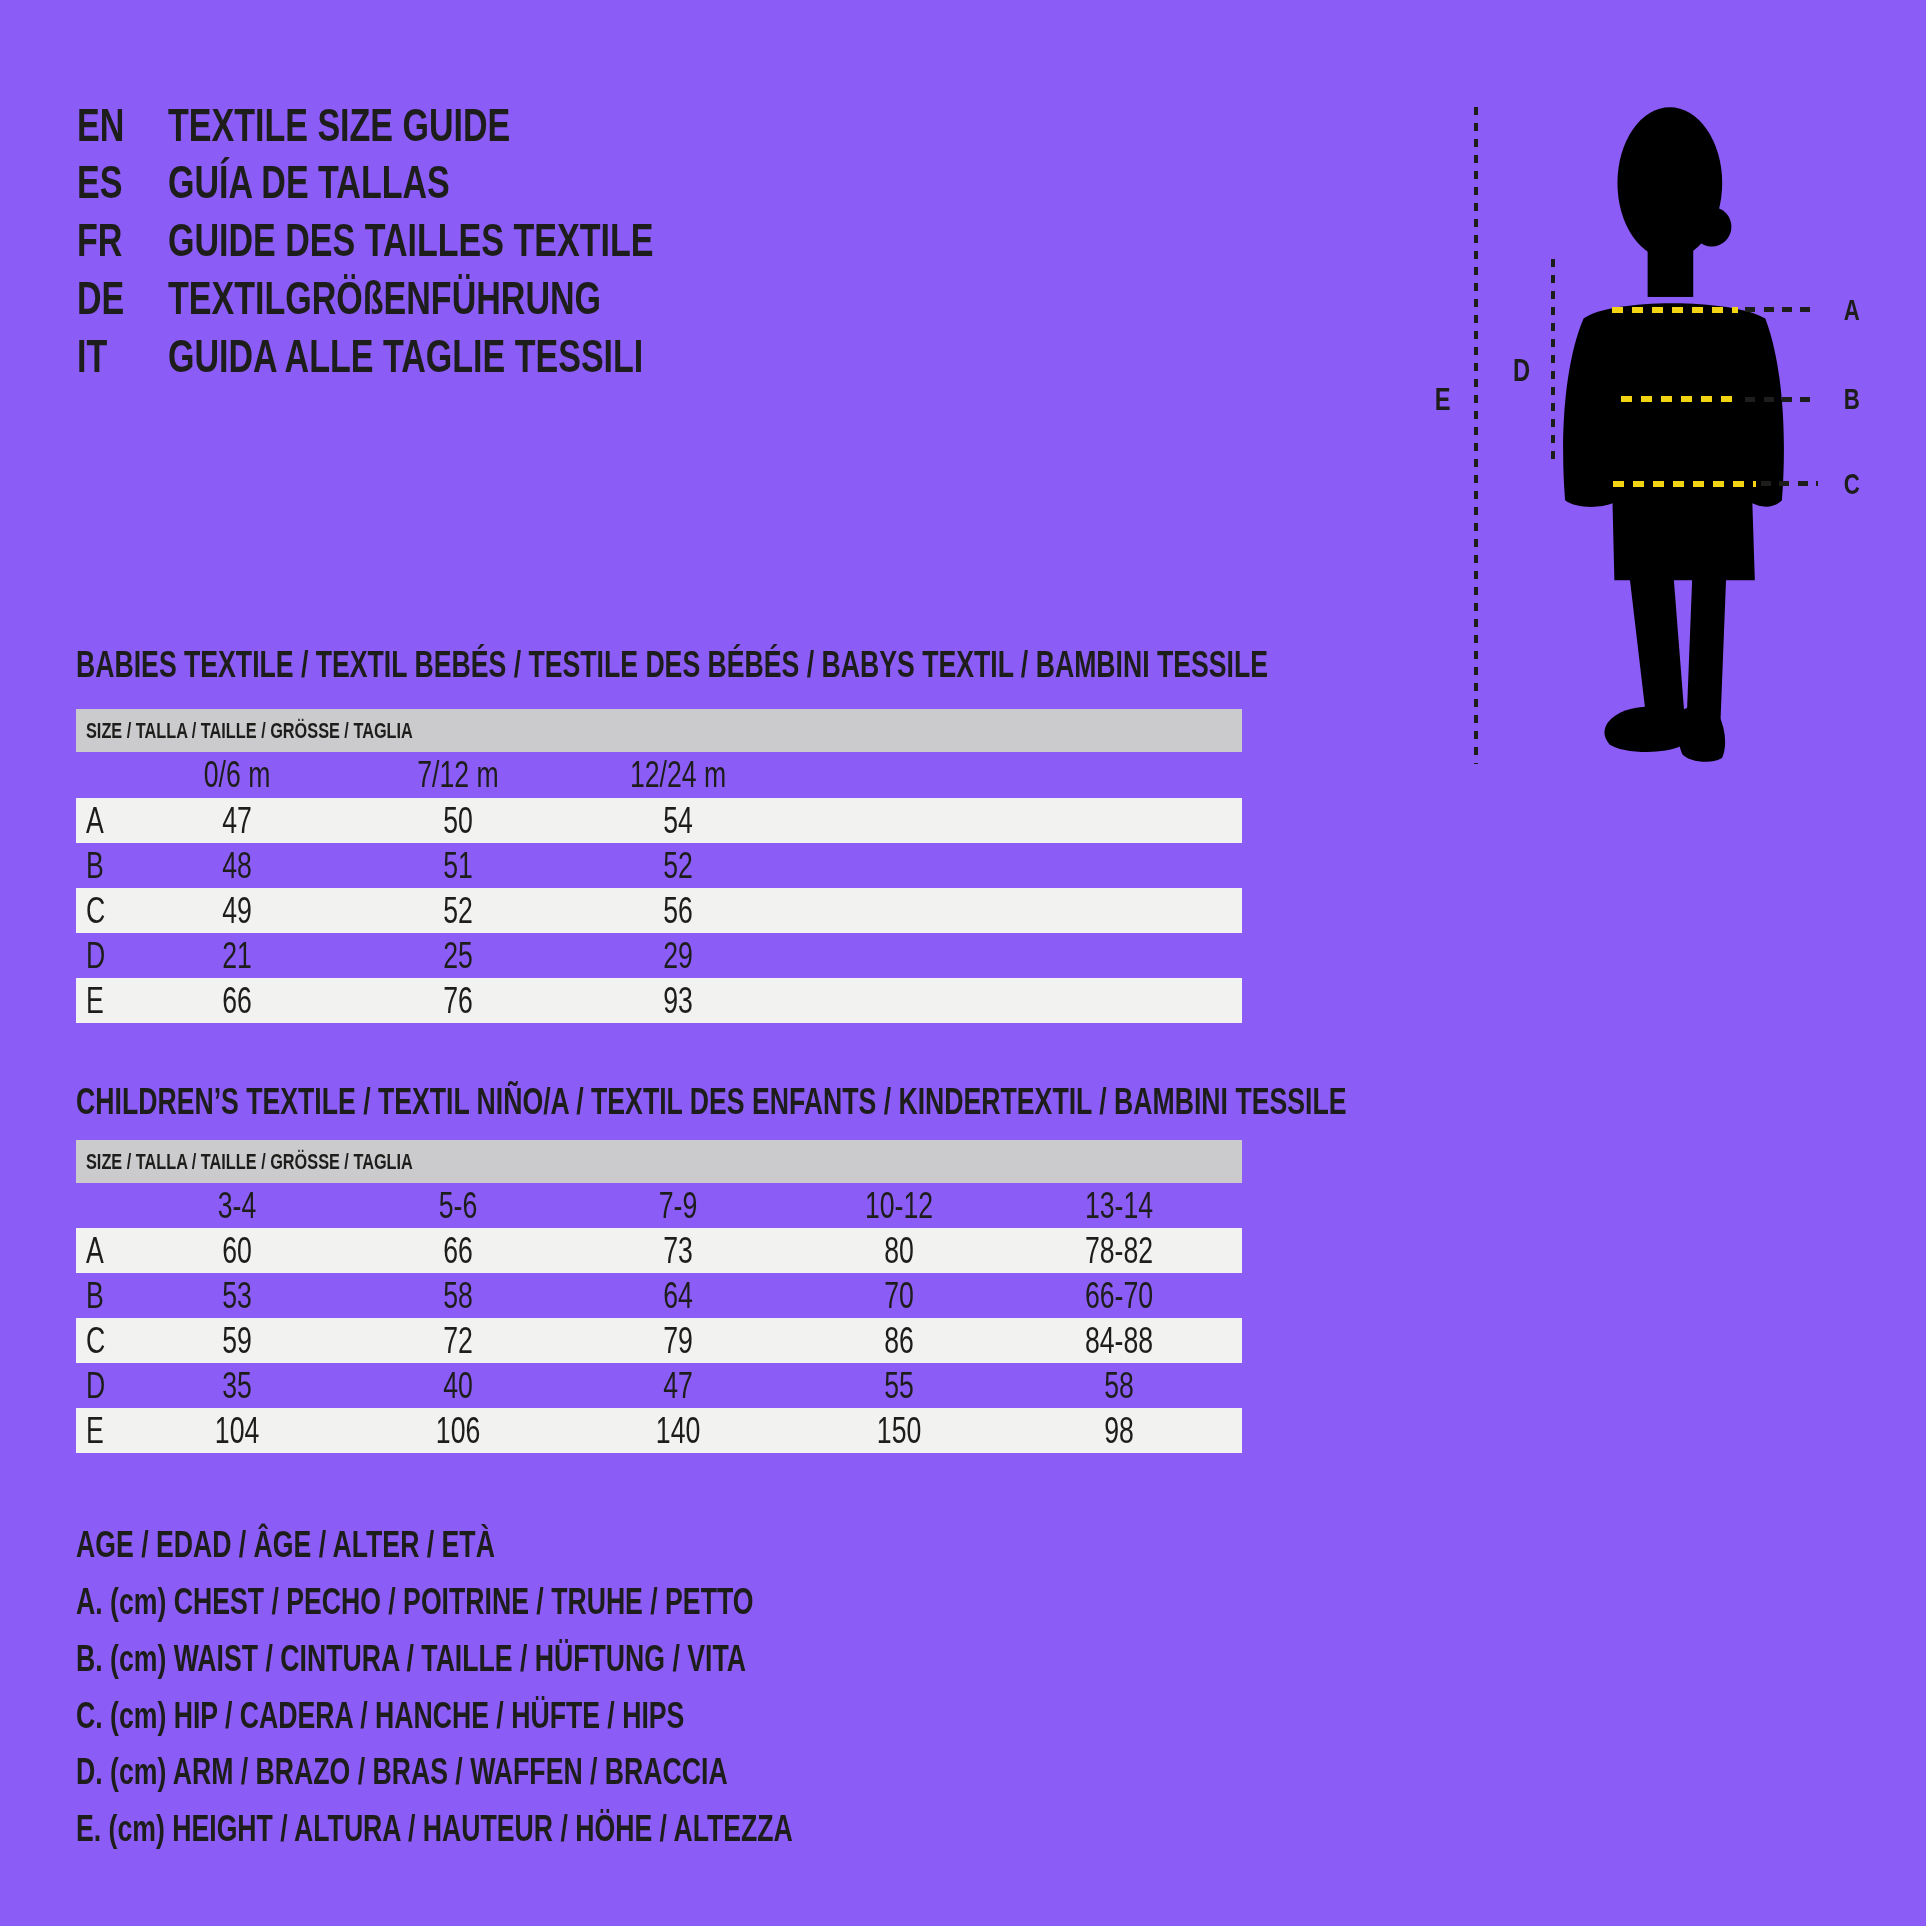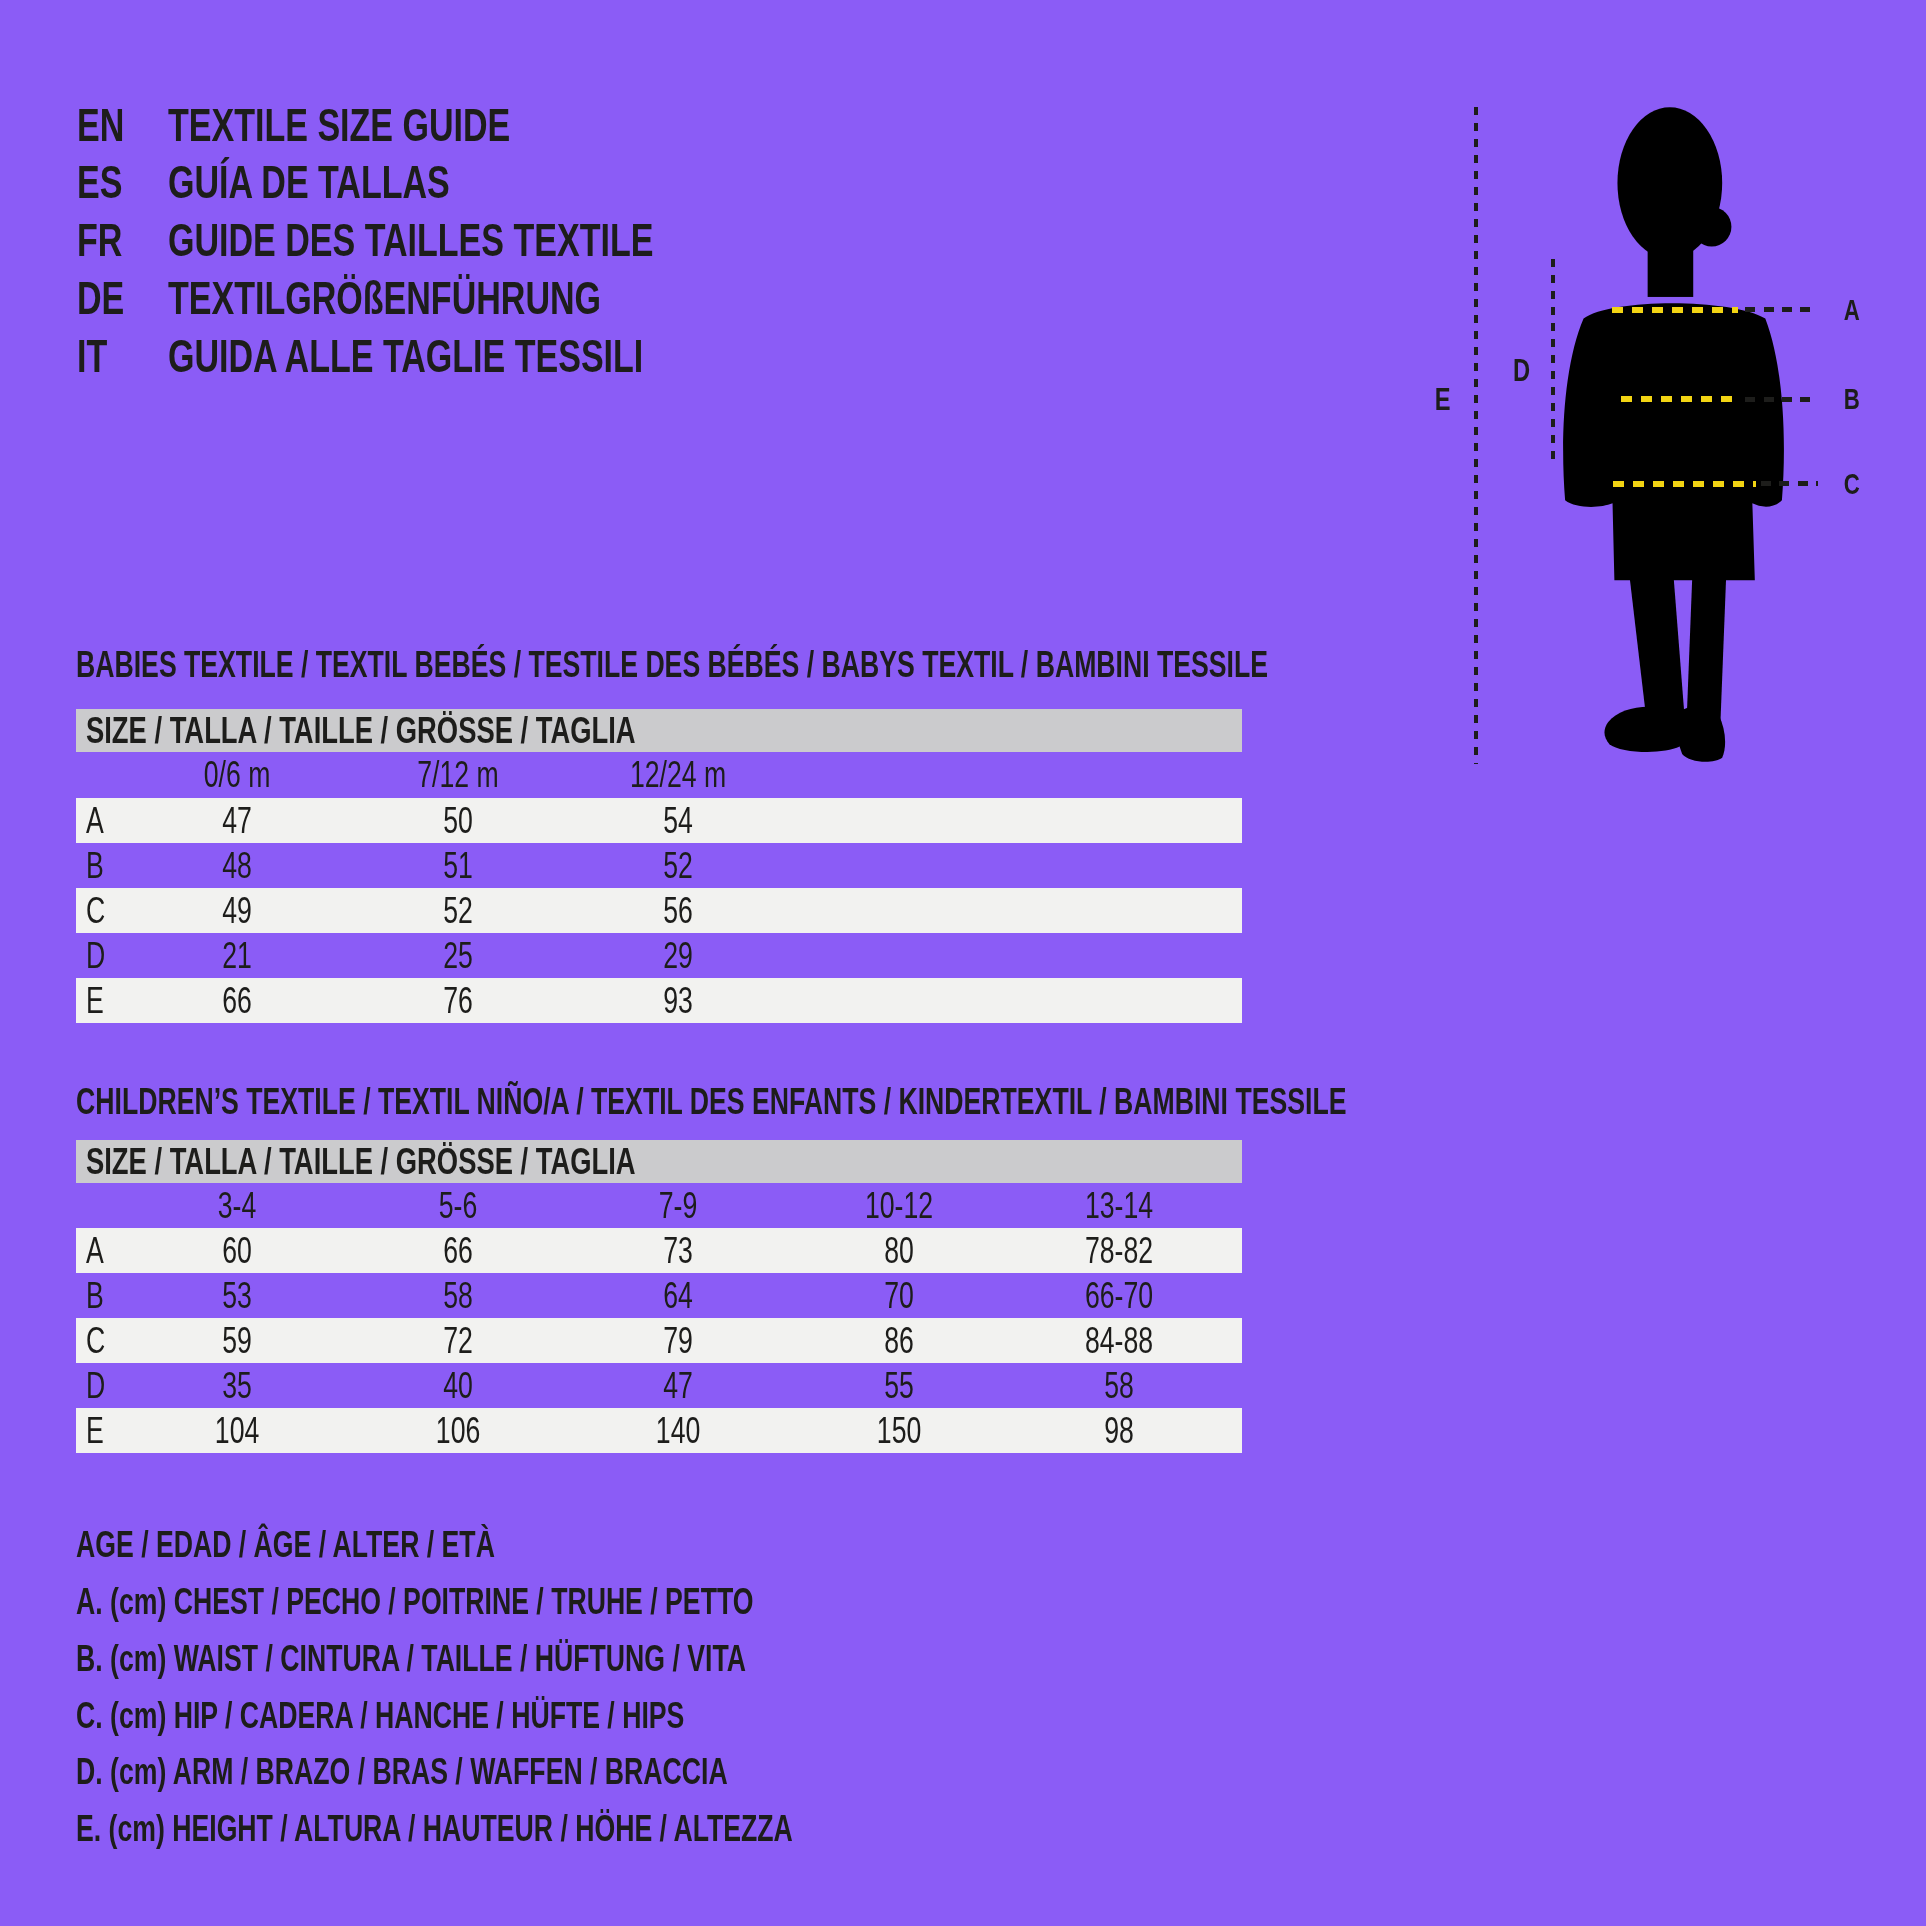--- a/index.html
+++ b/index.html
@@ -20,21 +20,21 @@
   .lang-row{position:absolute;left:0;height:58px;line-height:58px;font-size:46px;font-weight:700;}
   .lang-code{position:absolute;left:77px;}
   .lang-title{position:absolute;left:168px;}
 
   
   .sec-title{position:absolute;left:76px;height:43px;line-height:43px;font-size:36px;font-weight:700;}
   .legend-line{position:absolute;left:76px;height:49px;line-height:49px;font-size:36px;font-weight:700;}
 
   
   .size-bar{position:absolute;left:76px;width:1166px;height:43px;background:#cbcbcd;
-            line-height:43px;font-size:37px;font-weight:700;padding-left:10px;box-sizing:border-box;}
+            line-height:43px;font-size:22px;font-weight:700;padding-left:10px;box-sizing:border-box;}
   .t-row{position:absolute;left:76px;width:1166px;height:45px;line-height:45px;font-size:36px;}
   .t-row.head{height:59px;line-height:46px;}
   .t-row.alt{background:#f2f2f0;}
   .t-label{position:absolute;left:10px;top:0;font-weight:400;}
   .t-cell{position:absolute;top:0;width:221px;text-align:center;font-weight:400;}
   .c0{left:51px;} .c1{left:272px;} .c2{left:492px;} .c3{left:713px;} .c4{left:933px;}
 
   
   .vdash{position:absolute;width:4.3px;
          background:repeating-linear-gradient(180deg,#1d1d1b 0 8px,transparent 8px 16px);}

